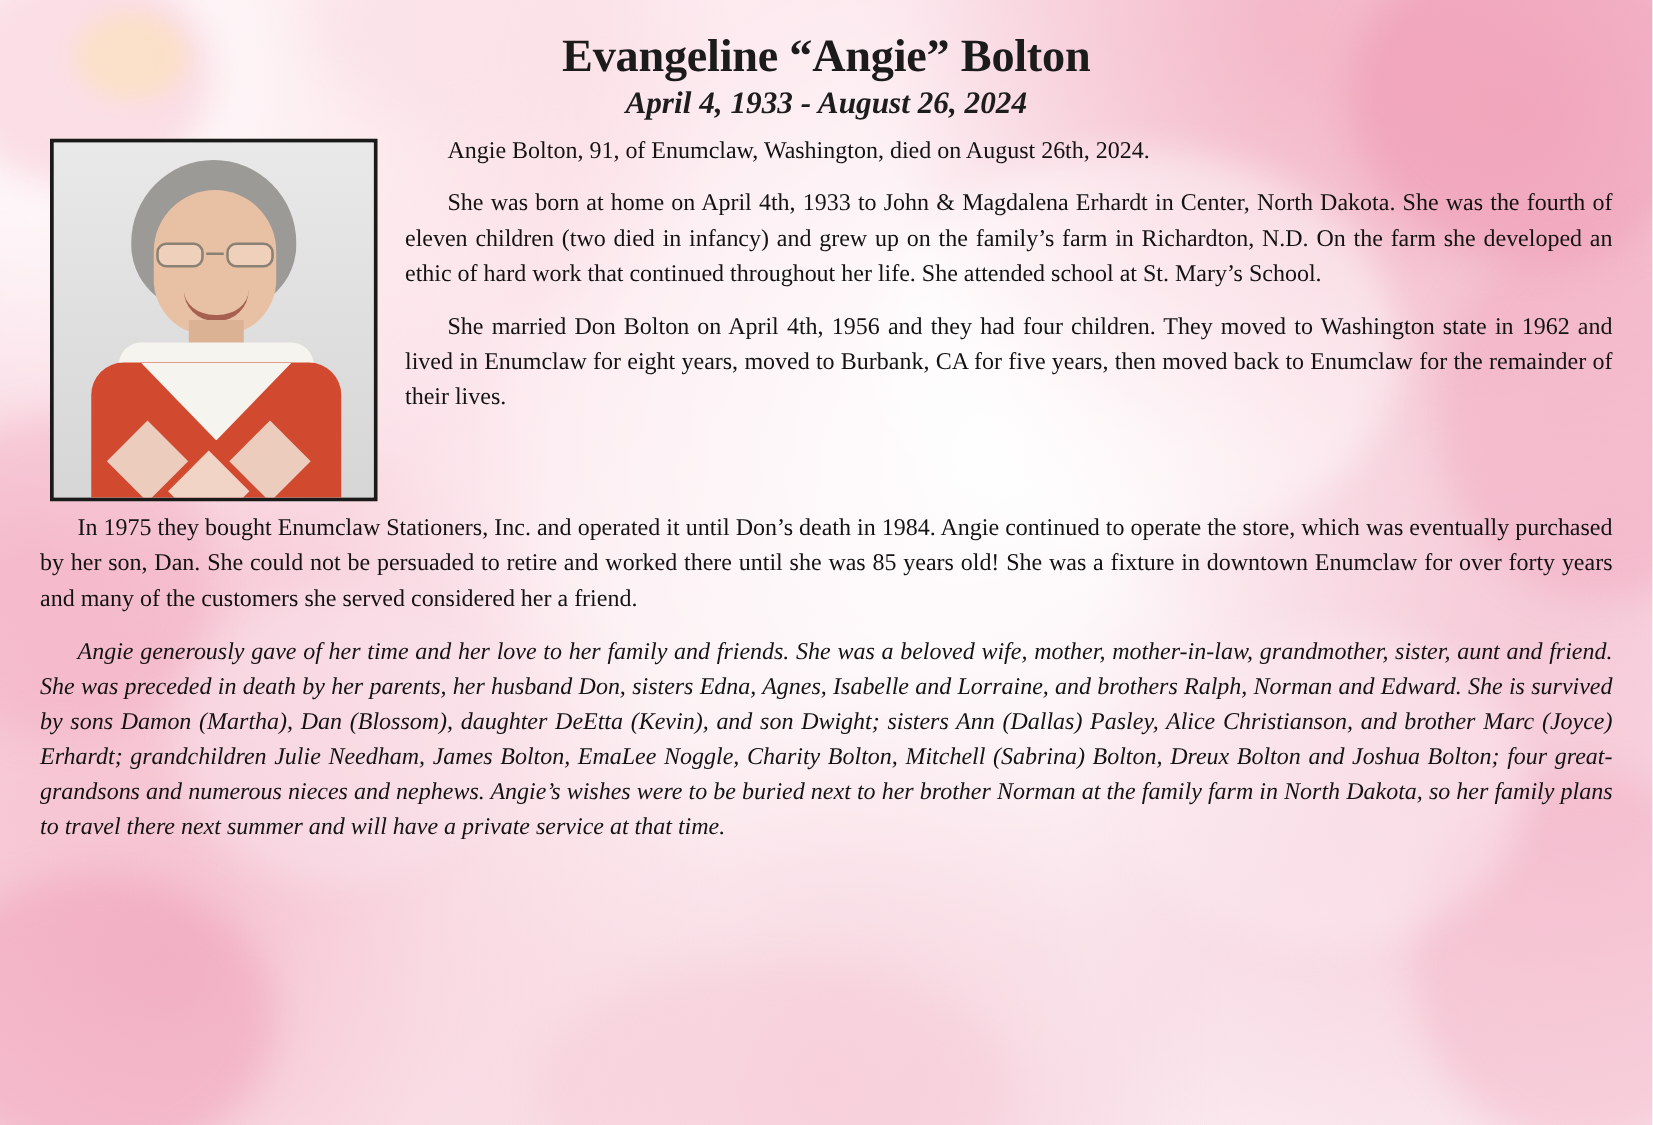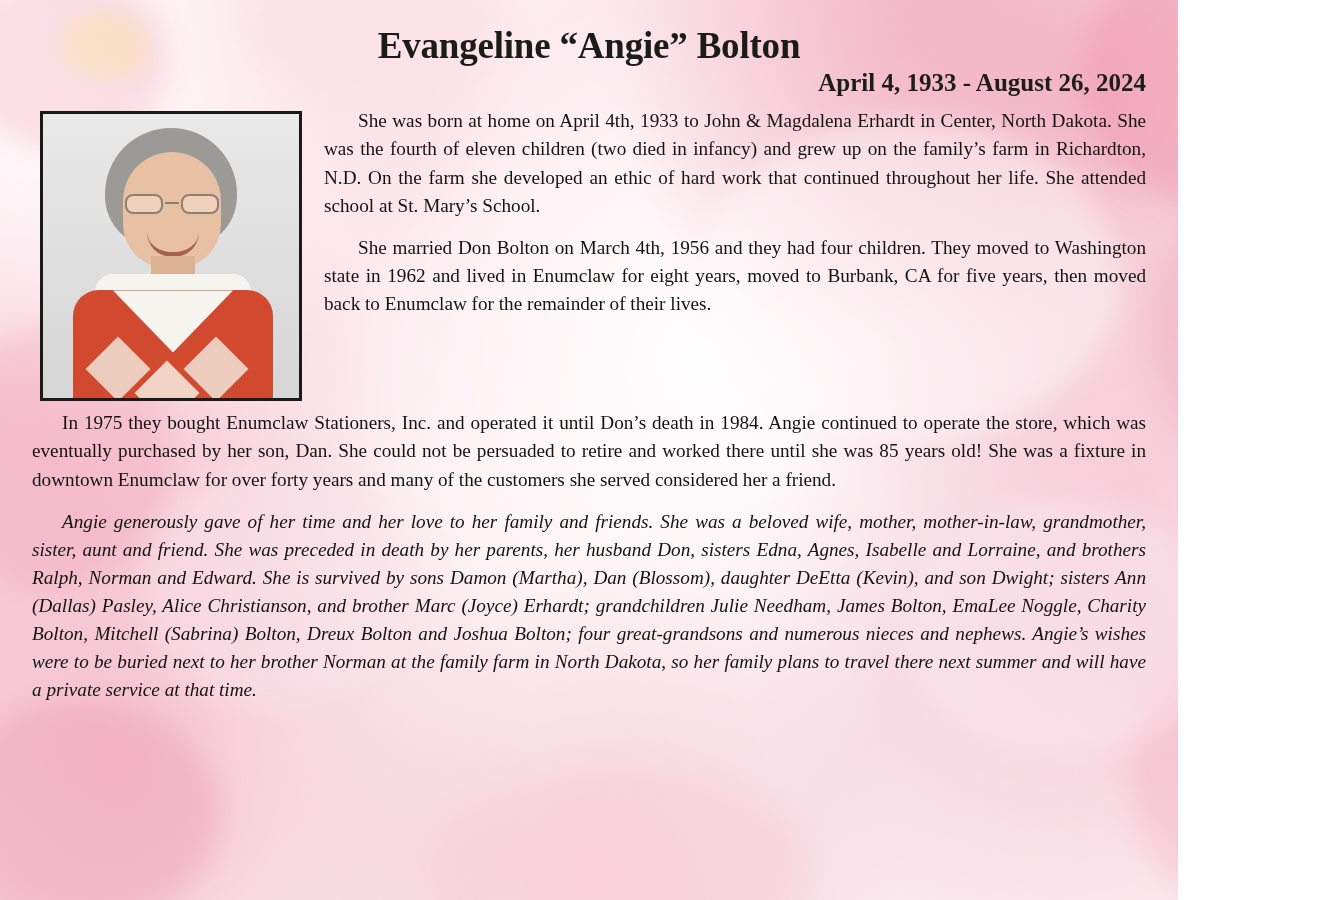--- a/index.html
+++ b/index.html
@@ -9,21 +9,21 @@
   body {
     width: 1322px;
     height: 900px;
     font-family: "Liberation Serif", serif;
     background: #ffffff;
     overflow: hidden;
   }
 
   .page {
     position: relative;
-    width: 1178px;
+    width: 1322px;
     height: 900px;
     overflow: hidden;
     background:
       radial-gradient(circle at 6% 8%, rgba(255,255,255,0.95) 0%, rgba(255,255,255,0) 26%),
       radial-gradient(circle at 22% 4%, rgba(249,205,214,0.75) 0%, rgba(255,255,255,0) 22%),
       radial-gradient(circle at 92% 10%, rgba(238,150,175,0.55) 0%, rgba(255,255,255,0) 34%),
       radial-gradient(circle at 78% 2%, rgba(243,178,197,0.65) 0%, rgba(255,255,255,0) 26%),
       radial-gradient(circle at 2% 48%, rgba(244,176,196,0.6) 0%, rgba(255,255,255,0) 30%),
       radial-gradient(circle at 10% 86%, rgba(240,160,183,0.55) 0%, rgba(255,255,255,0) 32%),
       radial-gradient(circle at 50% 96%, rgba(246,196,210,0.6) 0%, rgba(255,255,255,0) 30%),
@@ -64,22 +64,23 @@
     text-align: center;
     font-family: "Liberation Serif", serif;
     font-weight: bold;
     font-size: 37px;
     letter-spacing: -0.2px;
     color: #1b1b1b;
     margin: 4px 0 2px 0;
     line-height: 1.1;
   }
   .dates {
-    text-align: right;
+    text-align: center;
     font-family: "Liberation Serif", serif;
+    font-style: italic;
     font-weight: bold;
     font-size: 25px;
     color: #1d1d1d;
     margin: 0 0 10px 0;
     line-height: 1.15;
   }
 
   .body-text {
     font-size: 19.2px;
     line-height: 1.46;
@@ -228,24 +229,25 @@
         <div class="smile"></div>
         <div class="neck"></div>
         <div class="collar"></div>
         <div class="vest"></div>
         <div class="vest-v"></div>
         <div class="diamond d1"></div>
         <div class="diamond d2"></div>
         <div class="diamond d3"></div>
       </div>
 
+      <p class="para first">Angie Bolton, 91, of Enumclaw, Washington, died on August 26th, 2024.</p>
 
       <p class="para">She was born at home on April 4th, 1933 to John &amp; Magdalena Erhardt in Center, North Dakota. She was the fourth of eleven children (two died in infancy) and grew up on the family’s farm in Richardton, N.D. On the farm she developed an ethic of hard work that continued throughout her life. She attended school at St. Mary’s School.</p>
 
-      <p class="para">She married Don Bolton on March 4th, 1956 and they had four children. They moved to Washington state in 1962 and lived in Enumclaw for eight years, moved to Burbank, CA for five years, then moved back to Enumclaw for the remainder of their lives.</p>
+      <p class="para">She married Don Bolton on April 4th, 1956 and they had four children. They moved to Washington state in 1962 and lived in Enumclaw for eight years, moved to Burbank, CA for five years, then moved back to Enumclaw for the remainder of their lives.</p>
 
       <div style="clear:both"></div>
 
       <p class="para nofloat">In 1975 they bought Enumclaw Stationers, Inc. and operated it until Don’s death in 1984. Angie continued to operate the store, which was eventually purchased by her son, Dan. She could not be persuaded to retire and worked there until she was 85 years old! She was a fixture in downtown Enumclaw for over forty years and many of the customers she served considered her a friend.</p>
 
       <p class="para nofloat last">Angie generously gave of her time and her love to her family and friends. She was a beloved wife, mother, mother-in-law, grandmother, sister, aunt and friend. She was preceded in death by her parents, her husband Don, sisters Edna, Agnes, Isabelle and Lorraine, and brothers Ralph, Norman and Edward. She is survived by sons Damon (Martha), Dan (Blossom), daughter DeEtta (Kevin), and son Dwight; sisters Ann (Dallas) Pasley, Alice Christianson, and brother Marc (Joyce) Erhardt; grandchildren Julie Needham, James Bolton, EmaLee Noggle, Charity Bolton, Mitchell (Sabrina) Bolton, Dreux Bolton and Joshua Bolton; four great-grandsons and numerous nieces and nephews. Angie’s wishes were to be buried next to her brother Norman at the family farm in North Dakota, so her family plans to travel there next summer and will have a private service at that time.</p>
 
     </div>
   </div>
 </div>

